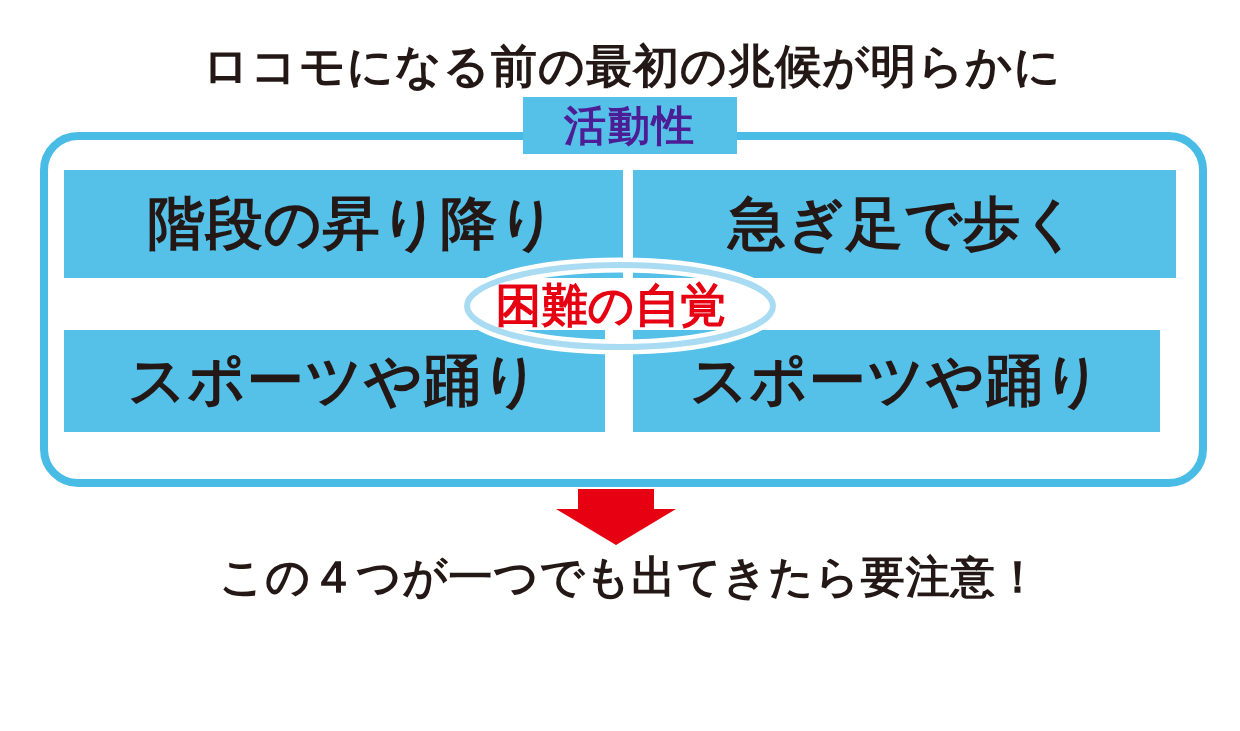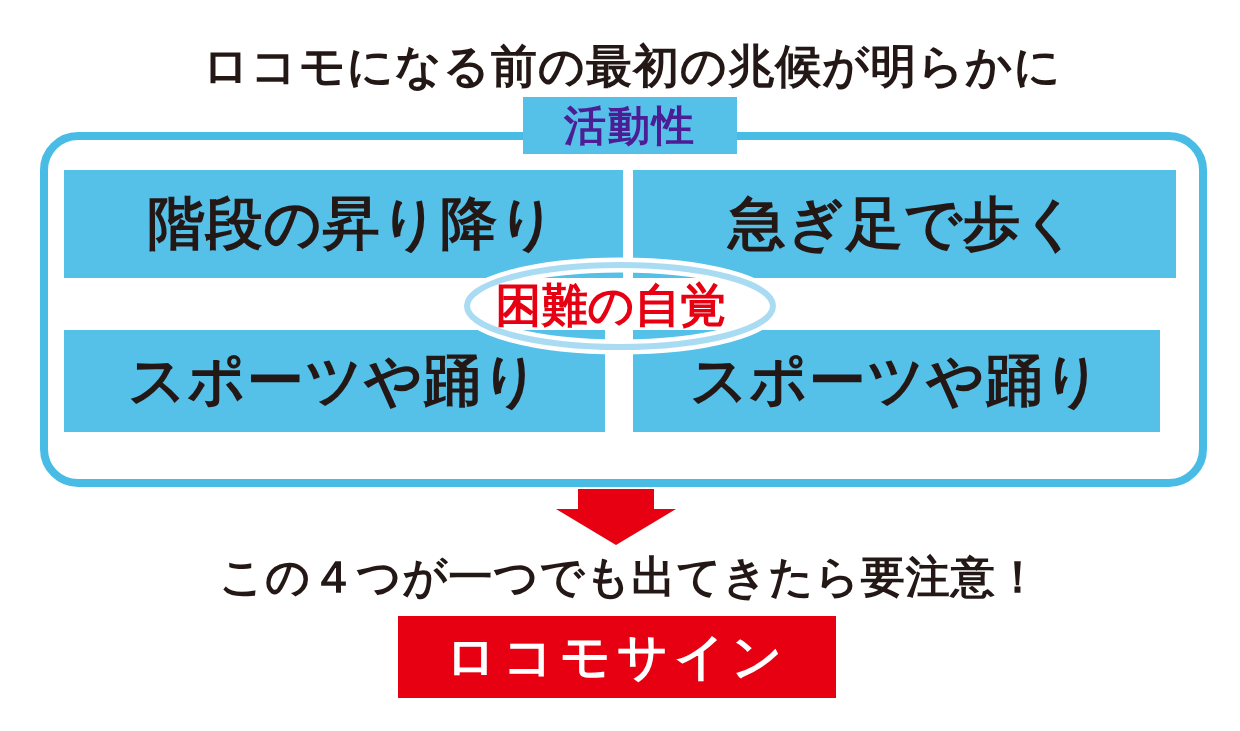--- a/index.html
+++ b/index.html
@@ -107,15 +107,14 @@
   </svg>
 
   <div class="center-label">困難の自覚</div>
 
   <svg class="arrow-svg" viewBox="540 484 160 66" xmlns="http://www.w3.org/2000/svg" aria-hidden="true">
     <polygon points="578,489 654,489 654,509 676,509 616,545 556,509 578,509" fill="var(--accent-red)"></polygon>
   </svg>
 
   <div class="warning">この４つが一つでも出てきたら要注意！</div>
 
-  <div class="result-banner">ロコモサイン</div>
 
 </div>
 
 </body></html>

